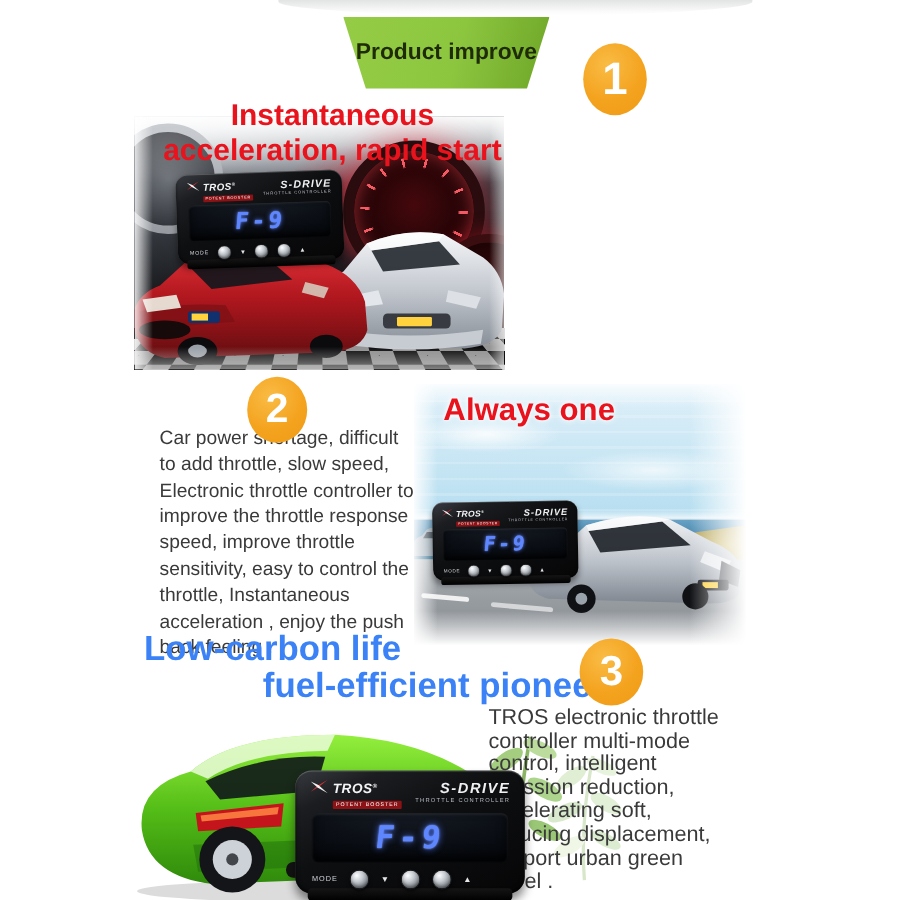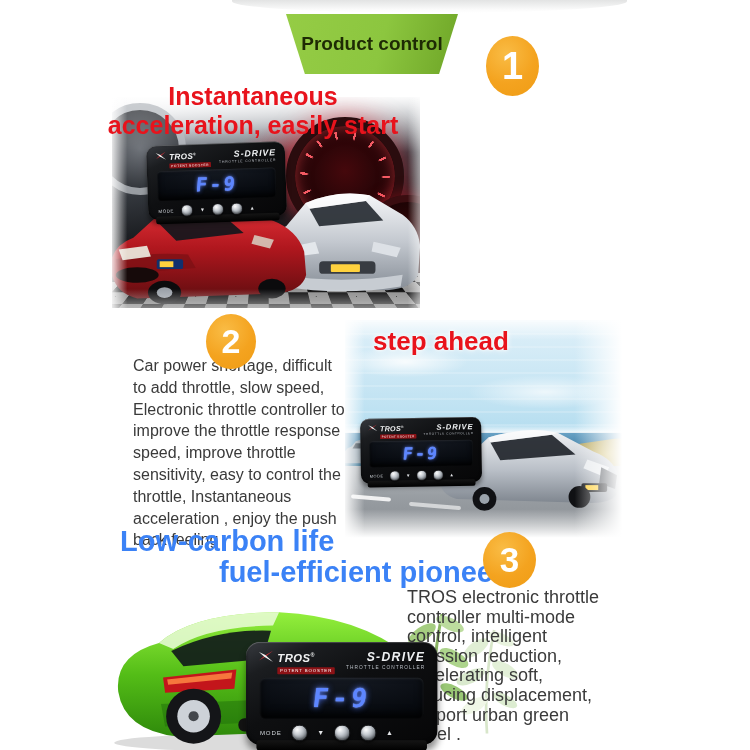--- a/index.html
+++ b/index.html
@@ -24,21 +24,21 @@
   .badge { position:absolute; border-radius:50%;
            background:radial-gradient(circle at 38% 30%, #f9bc45 0%, #f4a31f 55%, #ef9c15 100%);
            color:#fff; display:flex; align-items:center; justify-content:center;
            font-weight:600; z-index:7; }
   .badge1 { left:486px; top:36px;  width:53px; height:60px; font-size:38px; }
   .badge2 { left:206px; top:314px; width:50px; height:55px; font-size:34px; }
   .badge3 { left:483px; top:532px; width:53px; height:56px; font-size:35px; }
 
   
   .h-red { color:#e8131c; font-weight:700; }
-  .h1 { position:absolute; left:88px; top:82px; width:330px; text-align:center;
+  .h1 { position:absolute; left:112px; top:82px; width:330px; text-align:center;
         font-size:25px; line-height:29px; z-index:6; }
   .h1 .hl { display:block; }
   .h2 { position:absolute; left:6px; top:6px; width:180px; text-align:center;
         font-size:26px; line-height:31px; z-index:5;
         text-shadow:0 0 6px #fff, 0 0 3px #fff, 0 0 1px #fff; }
   .h2 .hl { display:block; }
   .h-green { position:absolute; left:120px; top:526px; z-index:6; color:#3b82f6;
              font-weight:600; font-size:29px; line-height:31px; }
   .gl1 { display:block; }
   .gl2 { display:block; margin-left:99px; }
@@ -154,30 +154,30 @@
   .dev-arrow { font-size:8px; color:#e4e6e9; }
 </style>
 </head>
 <body>
 
 <div class="page">
 
   <div class="curl"></div>
 
   <div class="ribbon">
-    <span>Product control</span>
+    <span>Product improve</span>
   </div>
 
   <div class="badge badge1">
     <span>1</span>
   </div>
 
   <div class="h-red h1">
     <span class="hl">Instantaneous</span>
-    <span class="hl">acceleration, easily start</span>
+    <span class="hl">acceleration, rapid start</span>
   </div>
 
   <div class="scene1">
     <div class="s1-topfade"></div>
     <div class="gauge-gray"></div>
     <div class="redglow"></div>
     <div class="gauge-red"></div>
     <div class="gauge-red2"></div>
     <div class="floor"></div>
     <div class="floor-shade"></div>
@@ -301,21 +301,21 @@
         <polygon points="154,58 176,66 172,76 150,67" fill="#e8ebee"></polygon>
         <polygon points="168,66 184,74 182,88 166,82" fill="#494e55"></polygon>
         <rect x="148" y="82" width="26" height="9" rx="2" fill="#14161a"></rect>
         <rect x="152" y="84" width="13" height="5" fill="#ffd23e"></rect>
         <circle cx="50" cy="98" r="12" fill="#101114"></circle>
           <circle cx="50" cy="98" r="5" fill="#9aa2ab"></circle>
         <circle cx="146" cy="96" r="11" fill="#101114"></circle>
       </svg>
     </span>
     <div class="h-red h2">
-      <span class="hl">step ahead</span>
+      <span class="hl">Always one</span>
     </div>
     <div class="scene2-fade"></div>
   </div>
 
   <div class="device dev2">
     <div class="dev-top">
       <span class="dev-logo">
         <span class="dev-x">
           <svg viewBox="0 0 20 16" width="18" height="13">
               <polygon points="0,14 8,7 20,0 10,8" fill="#d93038"></polygon>

